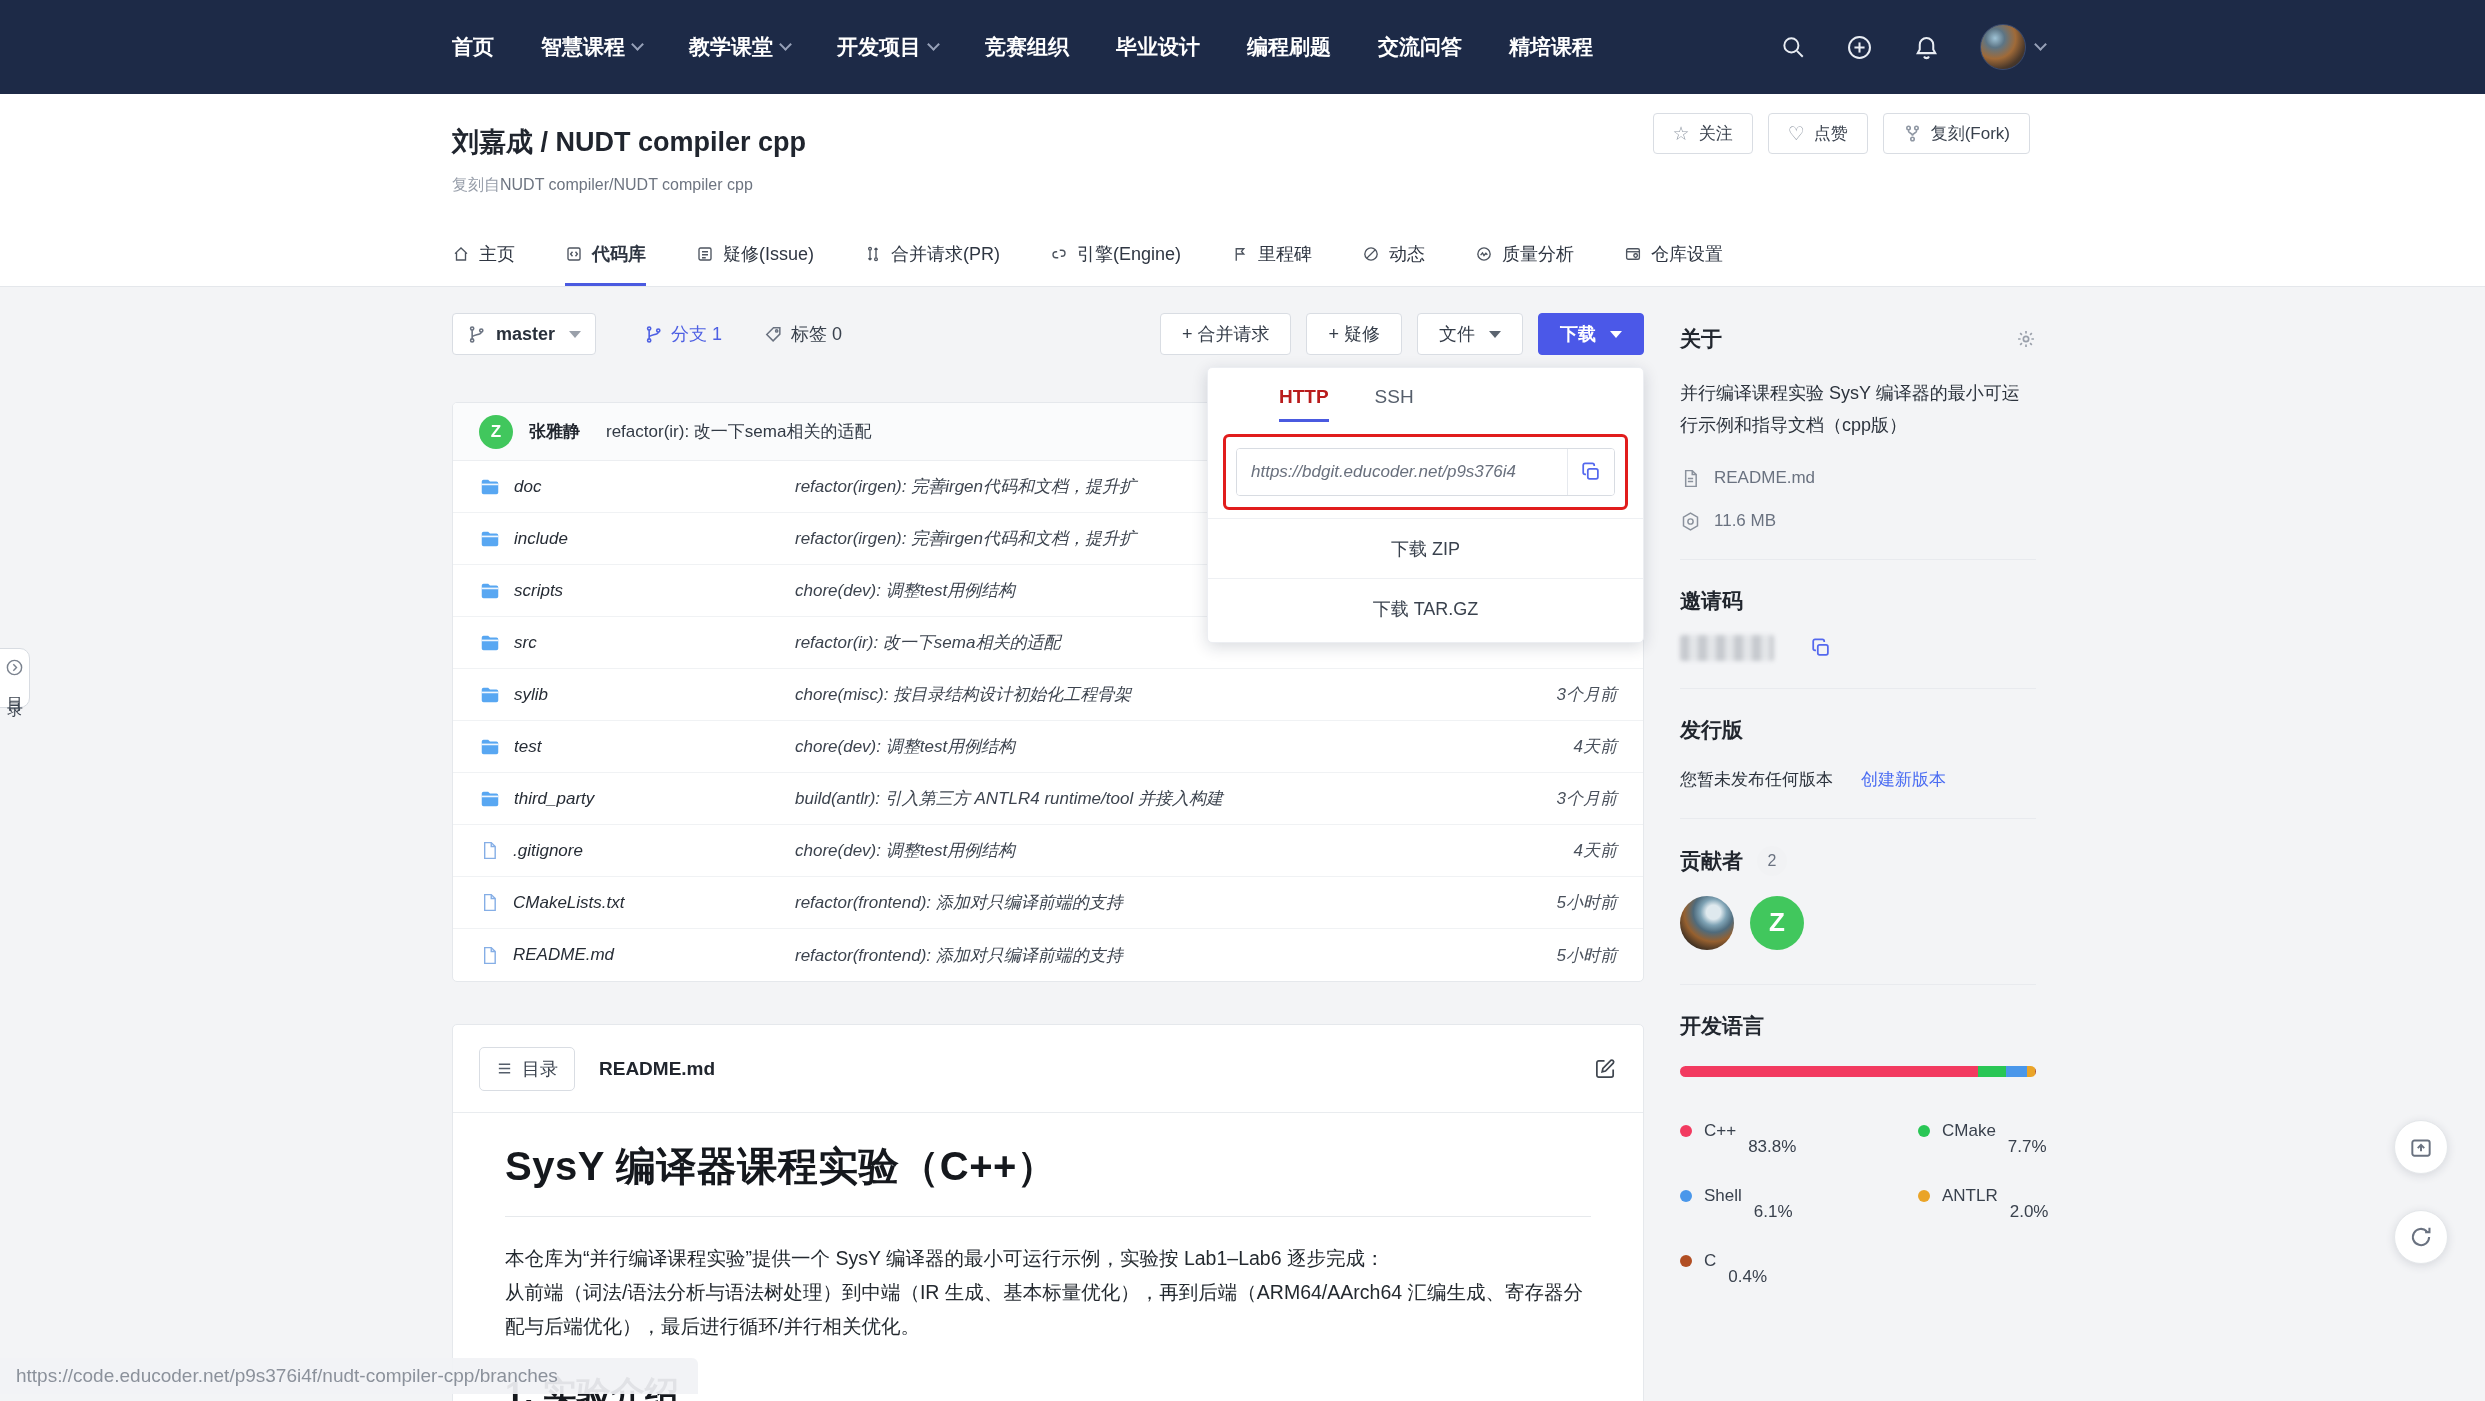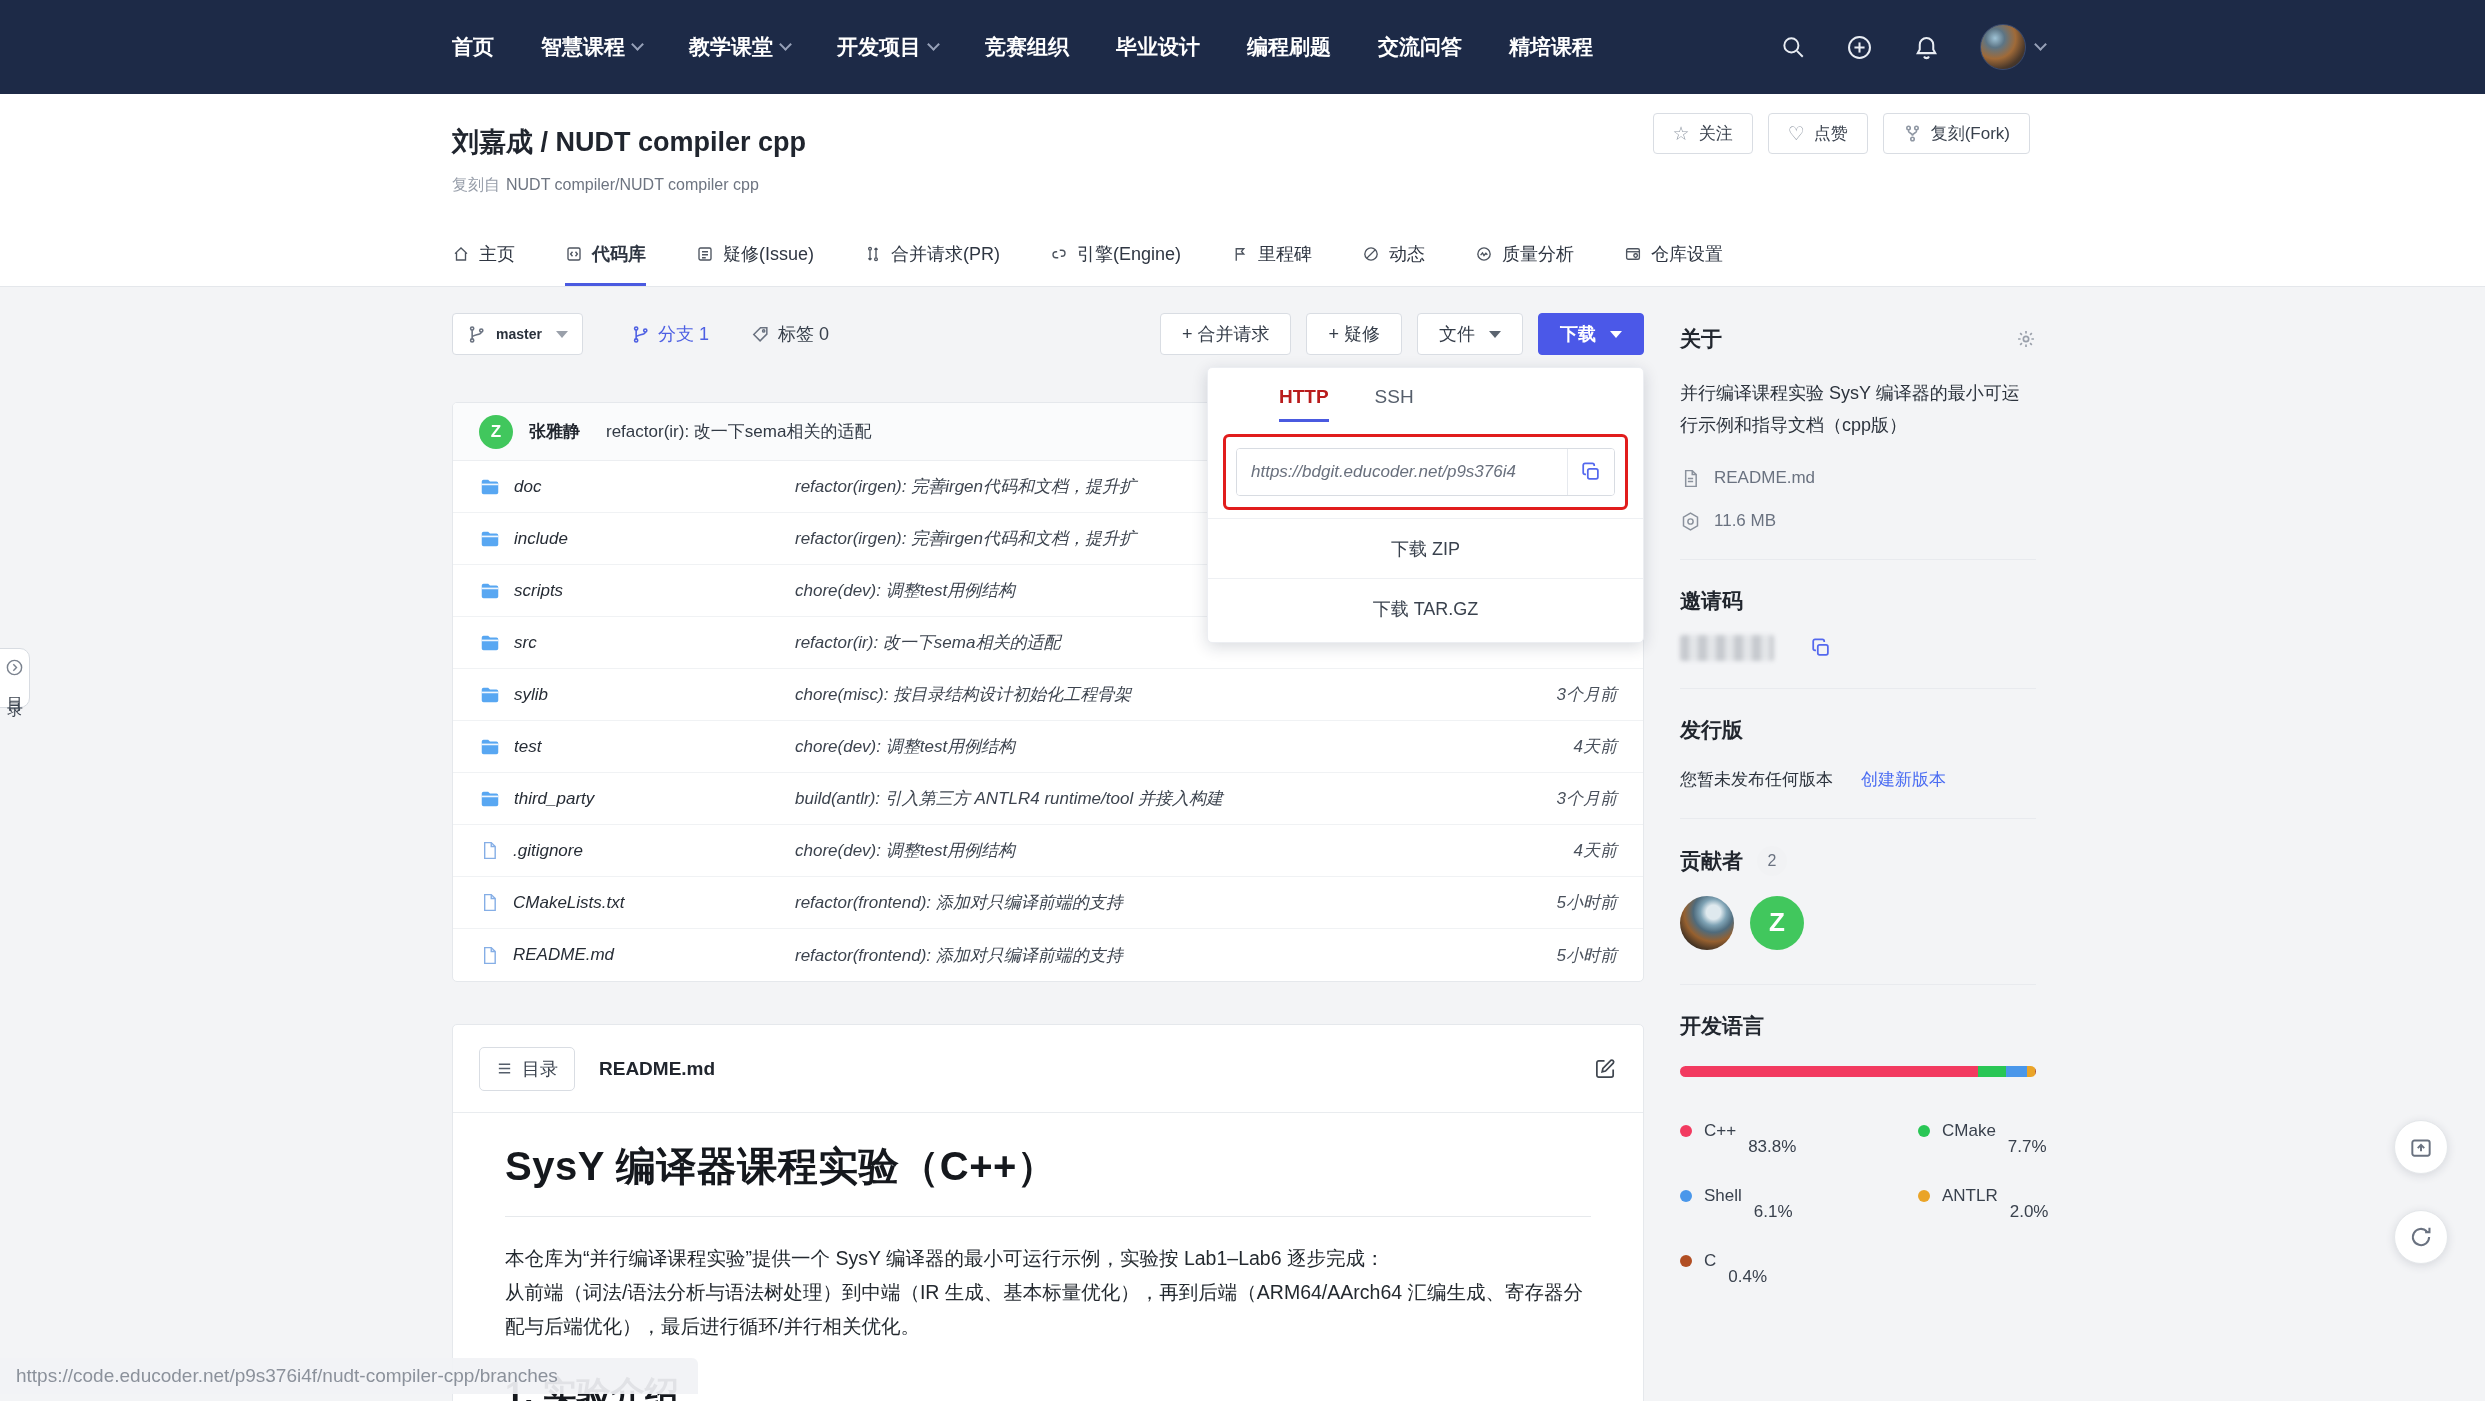--- a/index.html
+++ b/index.html
@@ -14,37 +14,37 @@
   .chev { width:9px; height:9px; border-right:2px solid #97a1b8; border-bottom:2px solid #97a1b8; transform:rotate(45deg); margin-top:-5px; }
   .nav-right { margin-left:auto; display:flex; align-items:center; gap:40px; }
   .nav-icon { cursor:pointer; }
   .nav-avatar { width:46px; height:46px; border-radius:50%; background:radial-gradient(circle at 32% 30%, #9fc3d6 0%, #5d7585 22%, #a06a38 48%, #4a382a 72%, #20262e 100%); border:1px solid #3a4a6e; }
   .avatar-wrap { display:flex; align-items:center; gap:10px; cursor:pointer; }
 
   
   .page-head { background:#ffffff; padding:30px 0 0 452px; border-bottom:1px solid #e4e7eb; position:relative; }
   .repo-title { font-size:27px; font-weight:600; color:#20252e; }
   .repo-sub { margin-top:15px; font-size:16px; color:#959ca8; }
-  .repo-sub b { color:#6d7480; font-weight:400; margin-left:6px; }
+  .repo-sub b { color:#6d7480; font-weight:400; }
   .head-actions { position:absolute; right:455px; top:19px; display:flex; gap:15px; }
   .hbtn { height:41px; padding:0 19px; border:1px solid #d9dde3; border-radius:4px; background:#fff; font-size:17px; color:#39414d; display:flex; align-items:center; gap:9px; cursor:pointer; }
   .hbtn .glyph { font-size:19px; color:#8f97a3; line-height:1; }
   .tabs { margin-top:30px; display:flex; gap:50px; align-items:stretch; height:60px; }
   .tab { display:flex; align-items:center; gap:9px; font-size:18px; color:#2f3642; cursor:pointer; border-bottom:3px solid transparent; padding-bottom:2px; white-space:nowrap; }
   .tab.active { border-bottom-color:#4a5ae0; font-weight:600; }
   .tab svg { stroke:#4d545f; }
 
   
   .content { display:flex; gap:36px; padding:26px 0 0 452px; align-items:flex-start; }
   .main { width:1192px; position:relative; }
   .side { width:356px; padding-top:12px; }
 
   
   .toolbar { display:flex; align-items:center; height:42px; }
-  .branch-btn { display:flex; align-items:center; gap:10px; border:1px solid #d9dde3; background:#fff; border-radius:4px; height:42px; padding:0 14px; font-size:14px; font-weight:600; color:#2a313c; cursor:pointer; }
+  .branch-btn { display:flex; align-items:center; gap:10px; border:1px solid #d9dde3; background:#fff; border-radius:4px; height:42px; padding:0 14px; font-size:18px; font-weight:600; color:#2a313c; cursor:pointer; }
   .caret { width:0; height:0; border-left:6px solid transparent; border-right:6px solid transparent; border-top:7px solid #9aa0aa; margin-left:4px; }
   .link-branch { margin-left:48px; display:flex; align-items:center; gap:8px; color:#4d5fe3; font-size:18px; cursor:pointer; }
   .link-tag { margin-left:42px; display:flex; align-items:center; gap:8px; color:#39414d; font-size:18px; cursor:pointer; }
   .toolbar-right { margin-left:auto; display:flex; gap:15px; }
   .tbtn { height:42px; padding:0 21px; border:1px solid #d9dde3; border-radius:4px; background:#fff; font-size:18px; color:#343c48; display:flex; align-items:center; gap:10px; cursor:pointer; white-space:nowrap; }
   .tbtn.primary { background:#4b58e8; border-color:#4b58e8; color:#fff; font-weight:600; }
   .tbtn .caret.dark { border-top-color:#5b6470; }
   .tbtn .caret.white { border-top-color:#ffffff; }
 
   

